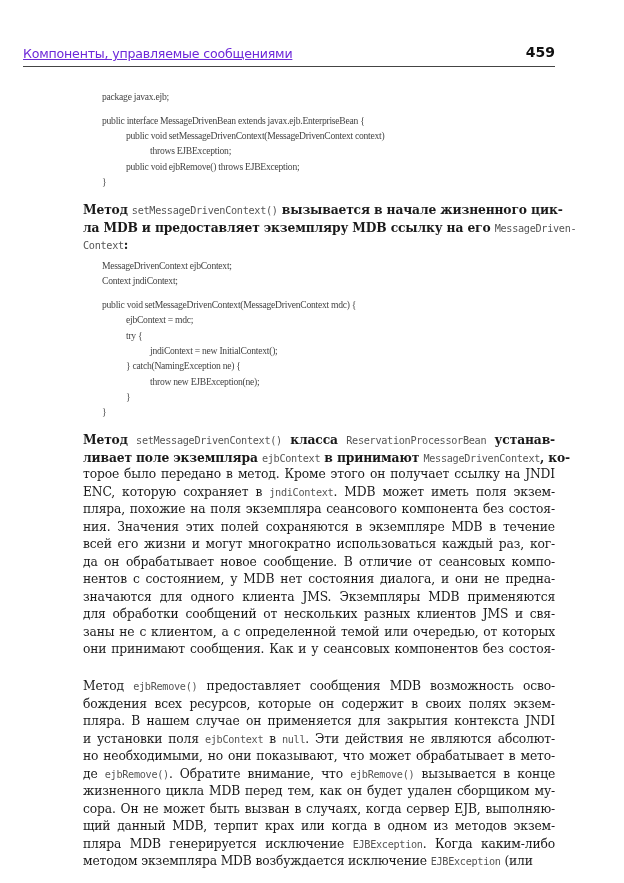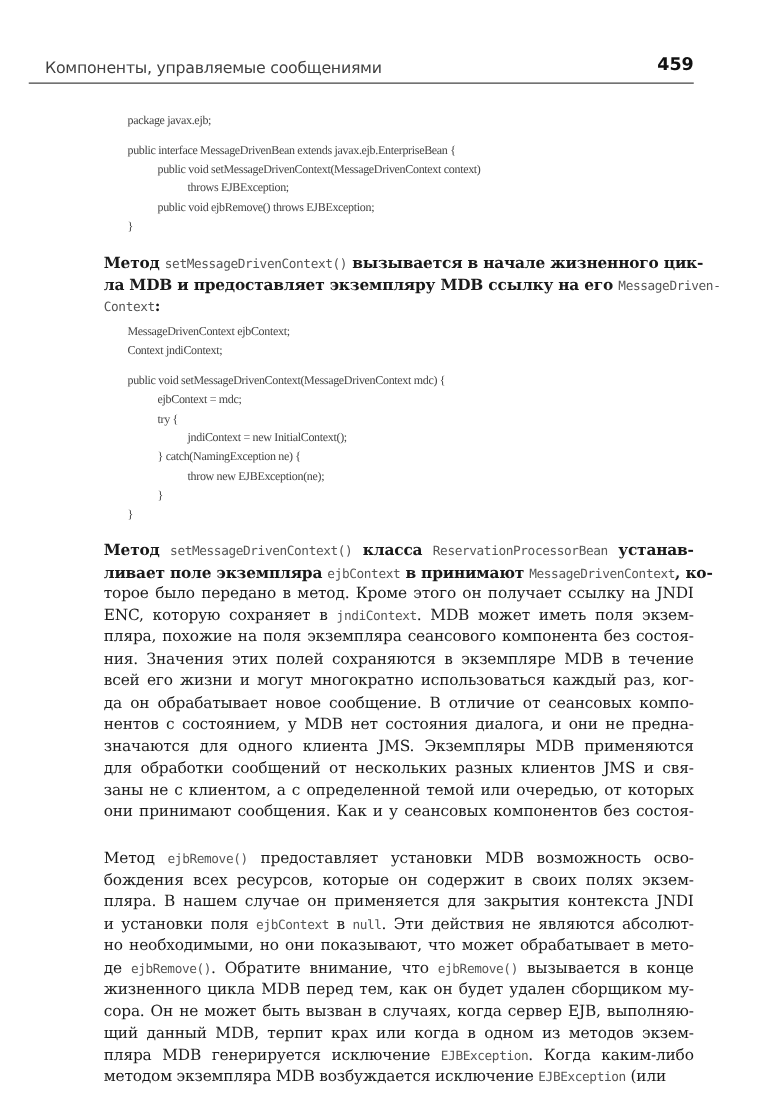--- a/index.html
+++ b/index.html
@@ -4,21 +4,21 @@
 <style>
   html, body { margin: 0; padding: 0; background: #ffffff; }
   body { width: 624px; height: 883px; position: relative; overflow: hidden; color: #1a1a1a; }
   .page { position: absolute; left: 0; top: 0; width: 624px; height: 883px; }
 
   .running-head {
     position: absolute; left: 23px; top: 44px; width: 532px; height: 22px;
     border-bottom: 1px solid #444;
     font-family: "DejaVu Sans", sans-serif;
   }
-  .running-head .title { position: absolute; left: 13px; top: 2px; font-size: 12.6px; color: #404040; letter-spacing: -0.2px; }
+  .running-head .title { position: absolute; left: 0; top: 2px; font-size: 12.6px; color: #6d28d9; letter-spacing: -0.2px; text-decoration: underline; }
   .running-head .pageno { position: absolute; right: 0; top: 0; font-size: 14px; font-weight: bold; color: #111; margin-left: 26px; }
 
   .code {
     position: absolute; left: 102px; width: 460px;
     font-family: Liberation Serif, serif; font-size: 9.6px; color: #444;
     letter-spacing: -0.25px; white-space: pre; margin: 0;
   }
   .code .ln { height: 15.3px; line-height: 15.3px; display: block; }
   .code .gap { height: 8.5px; display: block; }
 
@@ -62,21 +62,21 @@
       <span class="line"><span>всей его жизни и могут многократно использоваться каждый раз, ког-</span></span>
       <span class="line"><span>да он обрабатывает новое сообщение. В отличие от сеансовых компо-</span></span>
       <span class="line"><span>нентов с состоянием, у MDB нет состояния диалога, и они не предна-</span></span>
       <span class="line"><span>значаются для одного клиента JMS. Экземпляры MDB применяются</span></span>
       <span class="line"><span>для обработки сообщений от нескольких разных клиентов JMS и свя-</span></span>
       <span class="line"><span>заны не с клиентом, а с определенной темой или очередью, от которых</span></span>
       <span class="line"><span>они принимают сообщения. Как и у сеансовых компонентов без состоя-</span></span>
     </div>
 
   <div class="para" style="top:678px">
-      <span class="line"><span>Метод </span><span class="mono">ejbRemove()</span><span> предоставляет установки MDB возможность осво-</span></span>
+      <span class="line"><span>Метод </span><span class="mono">ejbRemove()</span><span> предоставляет сообщения MDB возможность осво-</span></span>
       <span class="line"><span>бождения всех ресурсов, которые он содержит в своих полях экзем-</span></span>
       <span class="line"><span>пляра. В нашем случае он применяется для закрытия контекста JNDI</span></span>
       <span class="line"><span>и установки поля </span><span class="mono">ejbContext</span><span> в </span><span class="mono">null</span><span>. Эти действия не являются абсолют-</span></span>
       <span class="line"><span>но необходимыми, но они показывают, что может обрабатывает в мето-</span></span>
       <span class="line"><span>де </span><span class="mono">ejbRemove()</span><span>. Обратите внимание, что </span><span class="mono">ejbRemove()</span><span> вызывается в конце</span></span>
       <span class="line"><span>жизненного цикла MDB перед тем, как он будет удален сборщиком му-</span></span>
       <span class="line"><span>сора. Он не может быть вызван в случаях, когда сервер EJB, выполняю-</span></span>
       <span class="line"><span>щий данный MDB, терпит крах или когда в одном из методов экзем-</span></span>
       <span class="line"><span>пляра MDB генерируется исключение </span><span class="mono">EJBException</span><span>. Когда каким-либо</span></span>
       <span class="line last"><span>методом экземпляра MDB возбуждается исключение </span><span class="mono">EJBException</span><span> (или</span></span>

